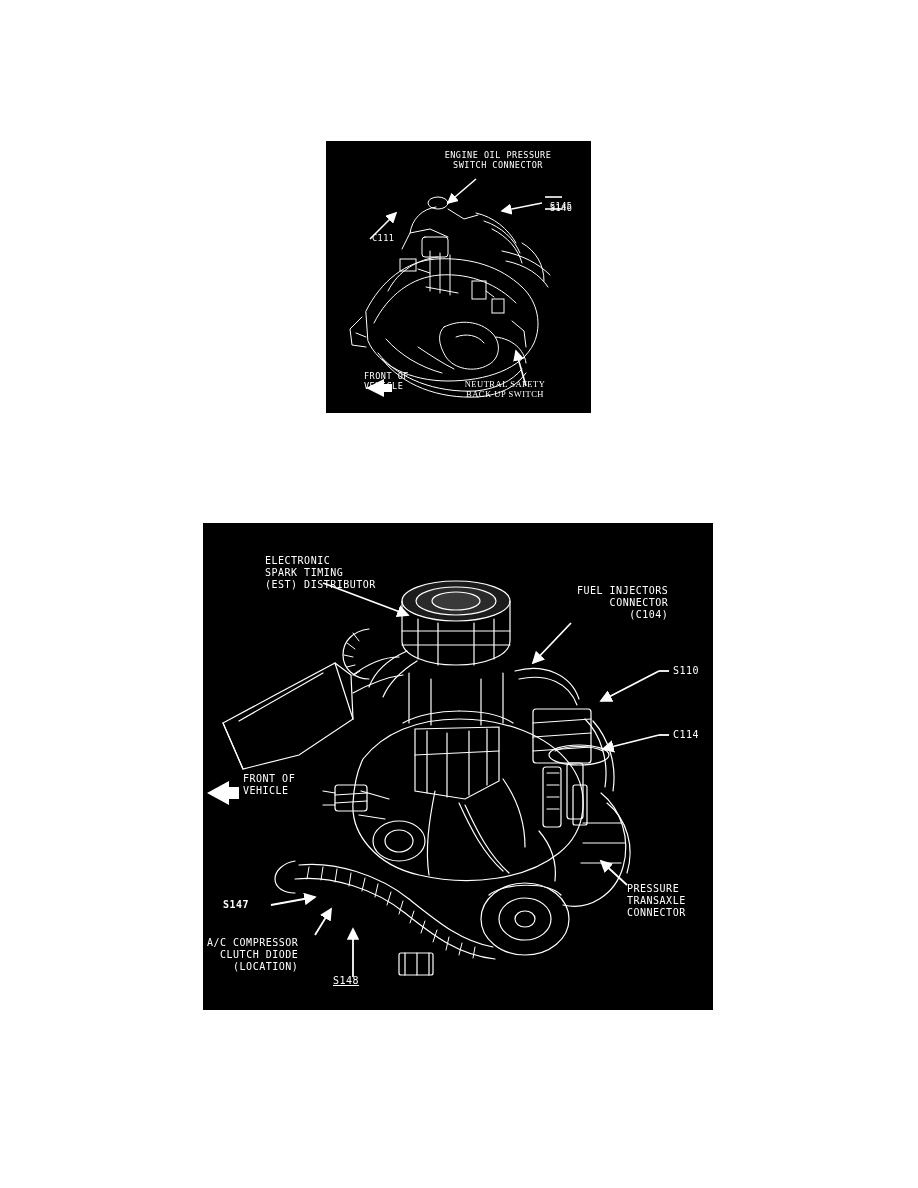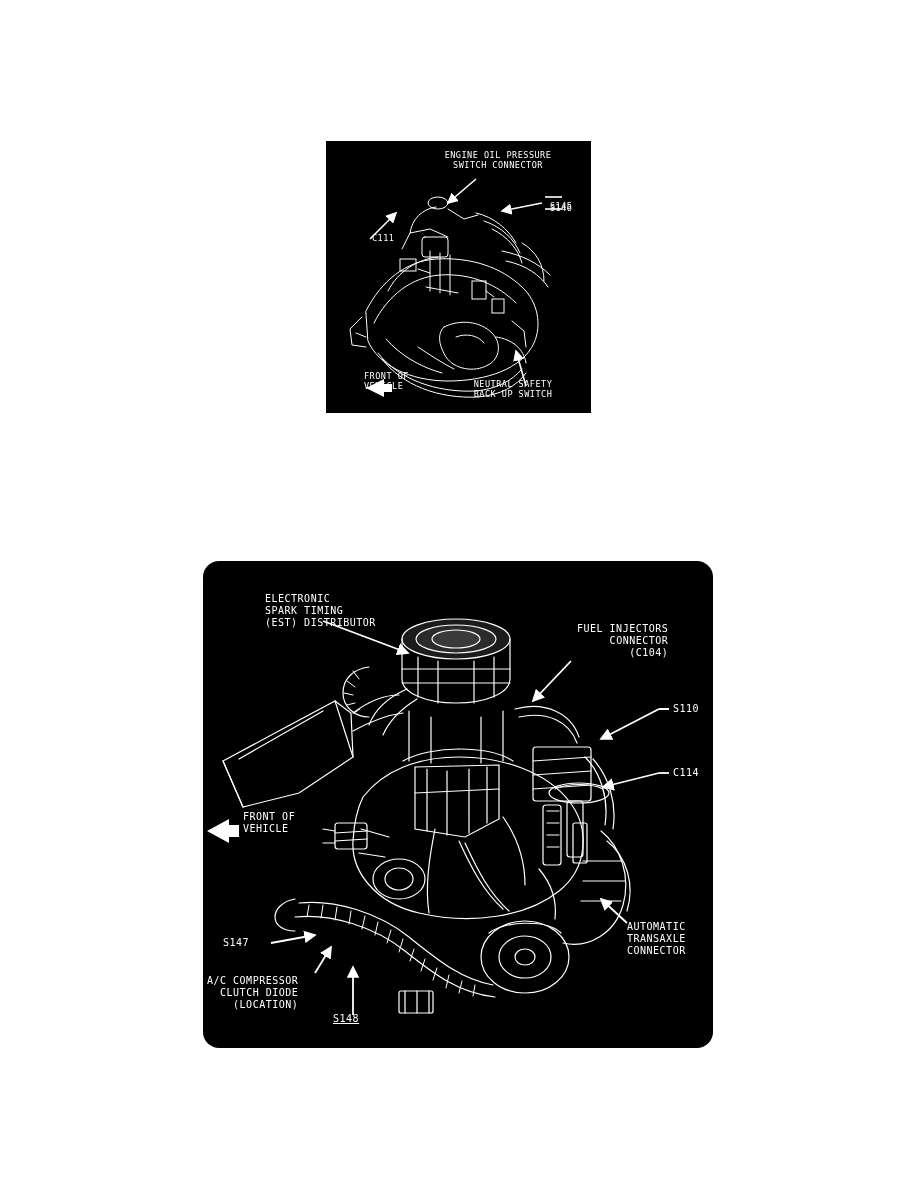--- a/index.html
+++ b/index.html
@@ -31,26 +31,25 @@
     width: 265px;
     height: 272px;
     background: #000000;
     overflow: hidden;
   }
 
   
   .fig2 {
     position: absolute;
     left: 203px;
-    top: 561px;
+    top: 523px;
     width: 510px;
     height: 487px;
     background: #000000;
     overflow: hidden;
-    border-radius: 16px;
   }
 
   .lbl {
     position: absolute;
     color: #ffffff;
     font-family: "DejaVu Sans Mono", monospace;
     letter-spacing: 0.5px;
     line-height: 1.22;
     white-space: pre;
   }
@@ -159,21 +158,21 @@
 
     <div class="lbl" style="left:224px; top:60px;">S145</div>
 
     <div class="lbl" style="left:224px; top:62px;">S146</div>
 
     <div class="lbl" style="left:6px; top:92px;padding-left:40px;">C111</div>
 
     <div class="lbl" style="left:38px; top:230px;">FRONT OF
 VEHICLE</div>
 
-    <div class="lbl center" style="left:108px; top:238px; width:158px;">NEUTRAL SAFETY
+    <div class="lbl center" style="left:100px; top:238px; width:158px;font-family:Liberation Serif, serif;">NEUTRAL SAFETY
 BACK UP SWITCH</div>
   </div>
 
   <div class="fig2">
 
     <svg class="art" viewBox="0 0 510 487" preserveAspectRatio="none">
       <g stroke="#ffffff" stroke-width="1.2" fill="none" stroke-linecap="round">
 
         <ellipse cx="253" cy="78" rx="54" ry="20" fill="#1c1c1c" stroke="#ffffff"></ellipse>
         <path d="M199 78 L199 118 C199 132, 223 142, 253 142 C283 142, 307 132, 307 118 L307 78"></path>
@@ -308,26 +307,26 @@
 CONNECTOR
 (C104)</div>
 
     <div class="lbl" style="left:470px; top:142px;">S110</div>
 
     <div class="lbl" style="left:470px; top:206px;">C114</div>
 
     <div class="lbl" style="left:40px; top:250px;">FRONT OF
 VEHICLE</div>
 
-    <div class="lbl" style="left:20px; top:376px;">S147</div>
+    <div class="lbl" style="left:20px; top:376px;font-weight:bold;">S147</div>
 
     <div class="lbl" style="left:4px; top:414px;text-align:right;">A/C COMPRESSOR
 CLUTCH DIODE
 (LOCATION)</div>
 
     <div class="lbl" style="left:130px; top:452px;text-decoration:underline;">S148</div>
 
-    <div class="lbl" style="left:424px; top:360px;">AUTOMATIC
+    <div class="lbl" style="left:424px; top:360px;">PRESSURE
 TRANSAXLE
 CONNECTOR</div>
   </div>
 
 </div>
 
 </body></html>

